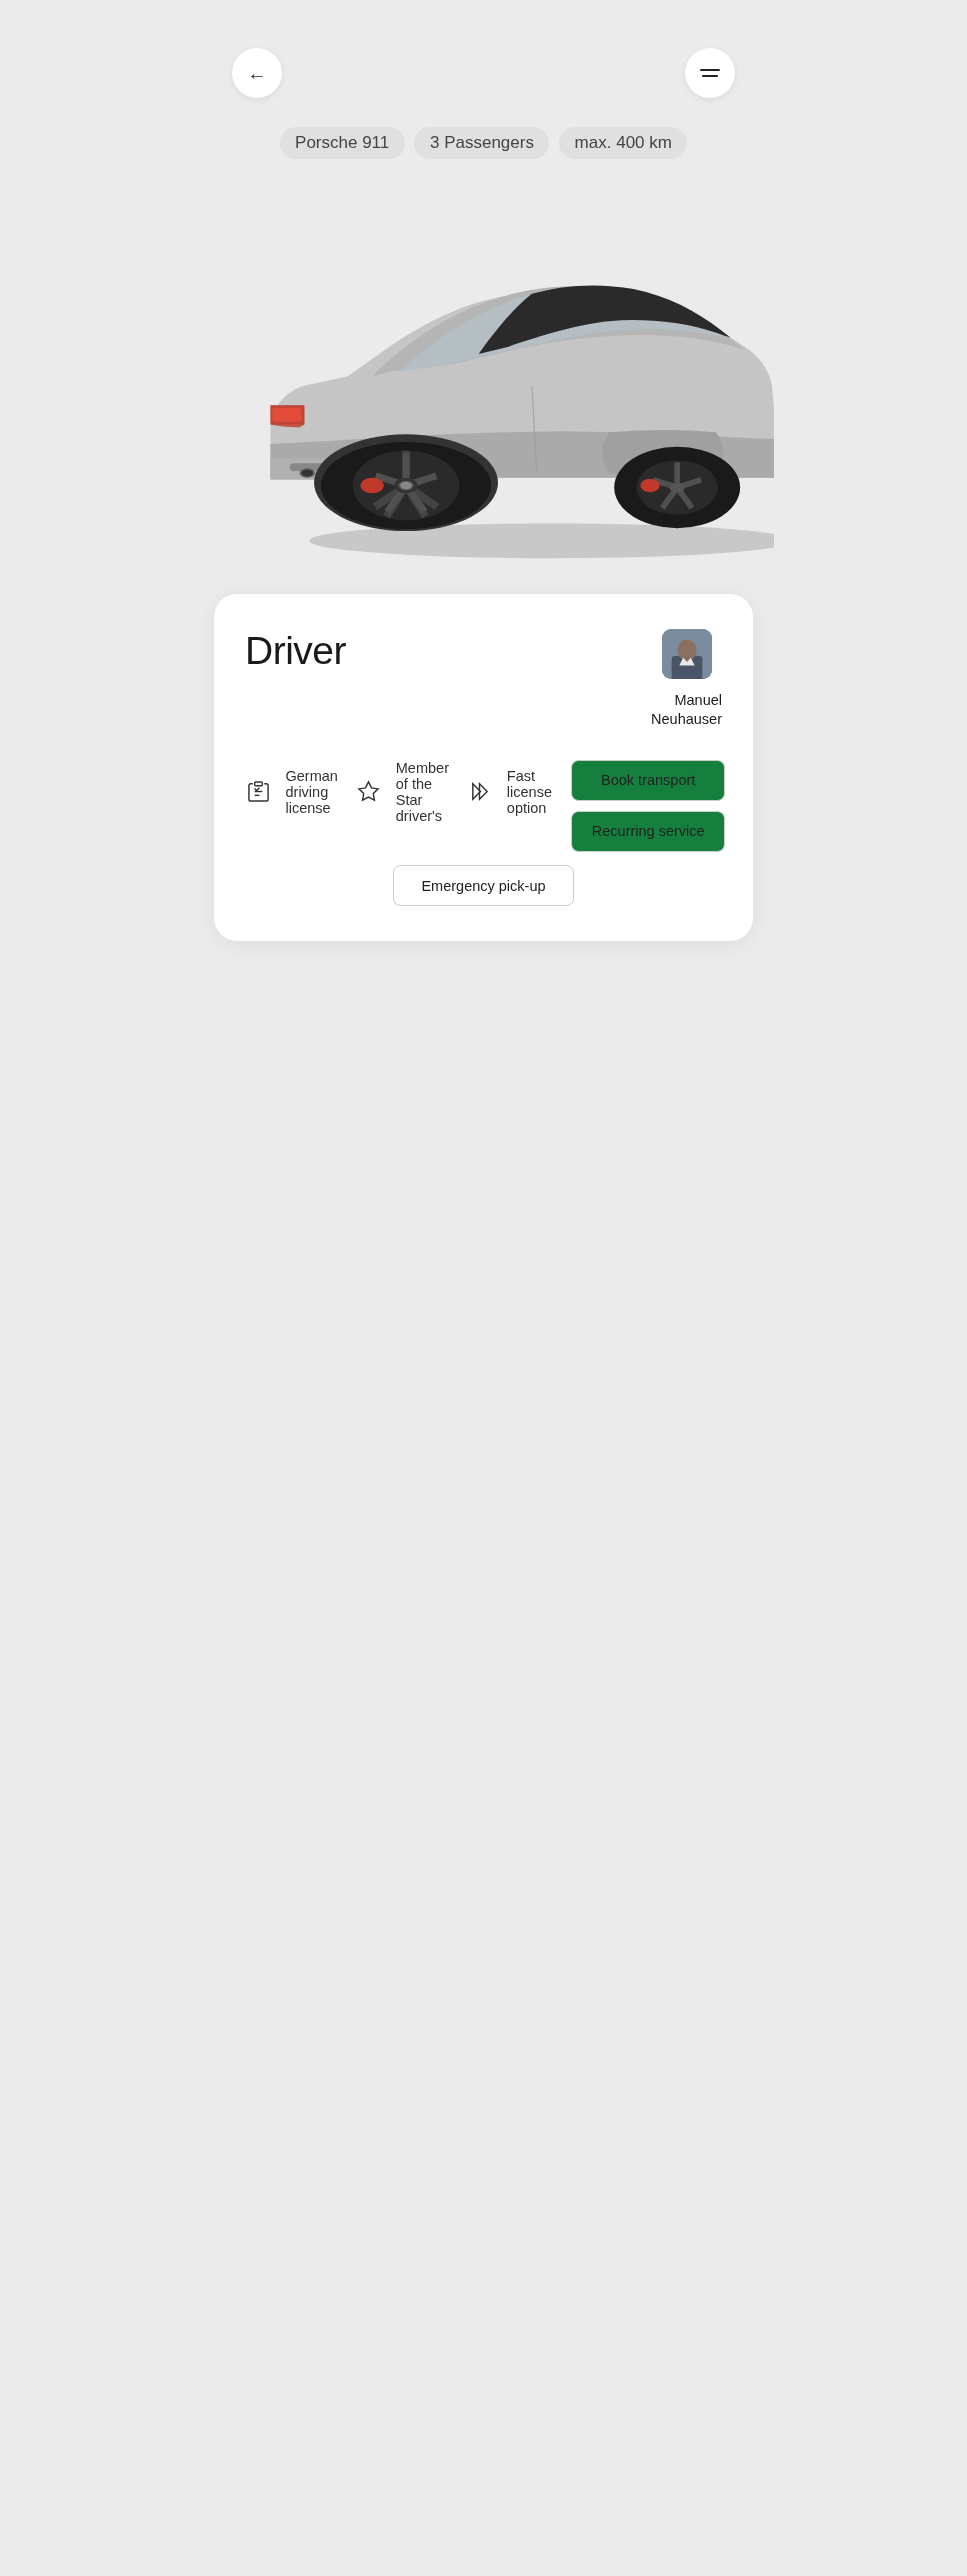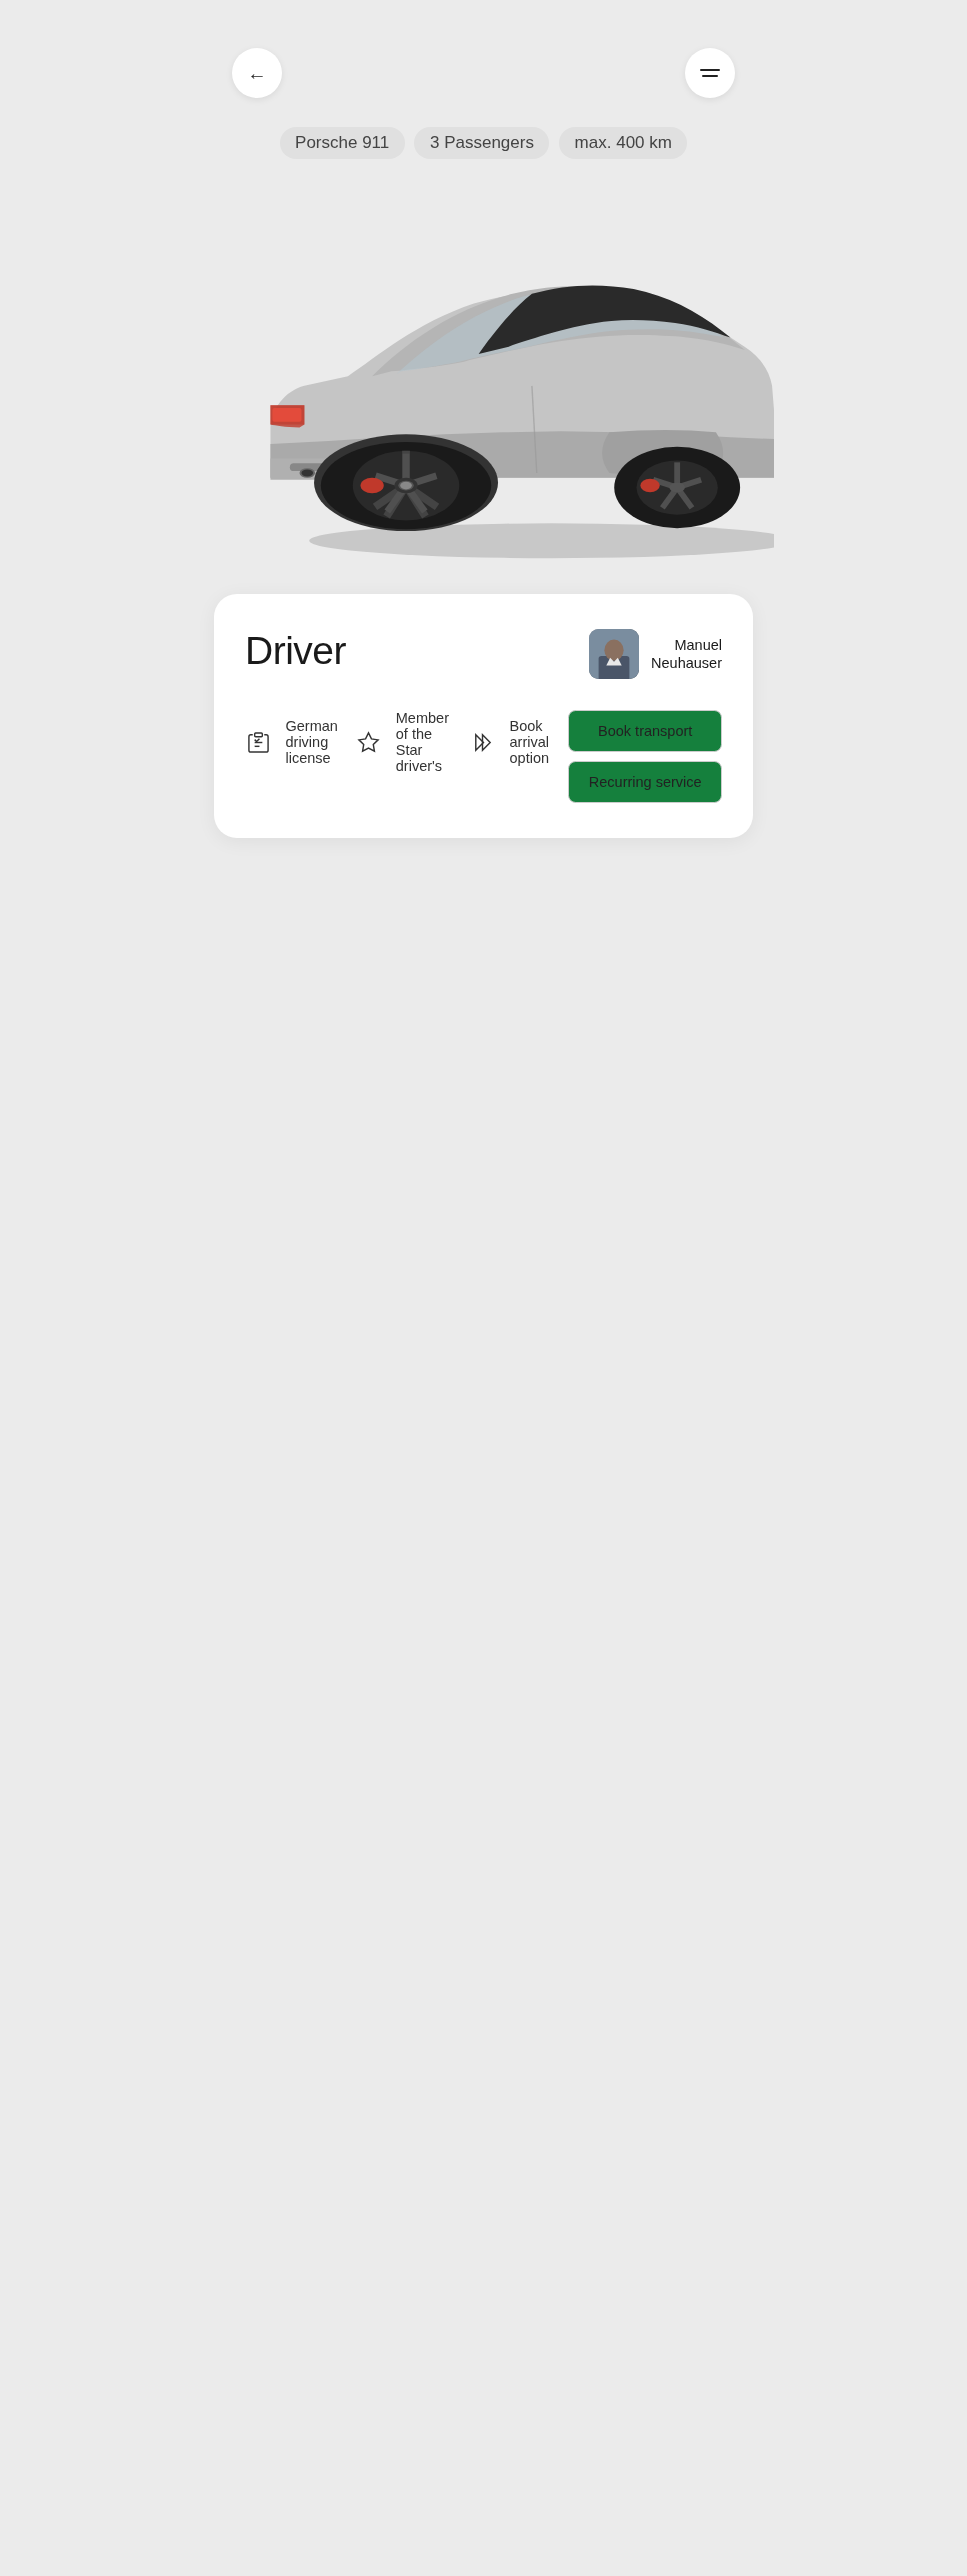--- a/index.html
+++ b/index.html
@@ -135,20 +135,21 @@
       font-size: 39px;
       font-weight: 400;
       color: #1a1a1a;
       letter-spacing: -0.5px;
     }
 
     .driver-info {
       display: flex;
       align-items: center;
       gap: 11.6px;
+      flex-direction: column;
     }
 
     .driver-avatar {
       width: 50px;
       height: 50px;
       border-radius: 9.7px;
       background: #888;
       overflow: hidden;
       flex-shrink: 0;
     }
@@ -432,27 +433,30 @@
             <span class="feature-text">Member of the Star driver's</span>
           </div>
 
           <div class="feature-item">
             <div class="feature-icon">
               <svg viewBox="0 0 24 24" xmlns="http://www.w3.org/2000/svg">
                 <polygon points="5,4 13,12 5,20" stroke="#333" stroke-width="1.5" fill="none"></polygon>
                 <polygon points="12,4 20,12 12,20" stroke="#333" stroke-width="1.5" fill="none"></polygon>
               </svg>
             </div>
-            <span class="feature-text">Book arrival option</span>
+            <span class="feature-text">Fast license option</span>
           </div>
         </div>
       </div>
 
       <div class="actions-col">
         <button class="action-btn">Book transport</button>
         <button class="action-btn">Recurring service</button>
       </div>
     </div>
 
+    <div class="bottom-section">
+      <button class="emergency-btn">Emergency pick-up</button>
+    </div>
   </div>
 
 </div>
 
 
 </body></html>

